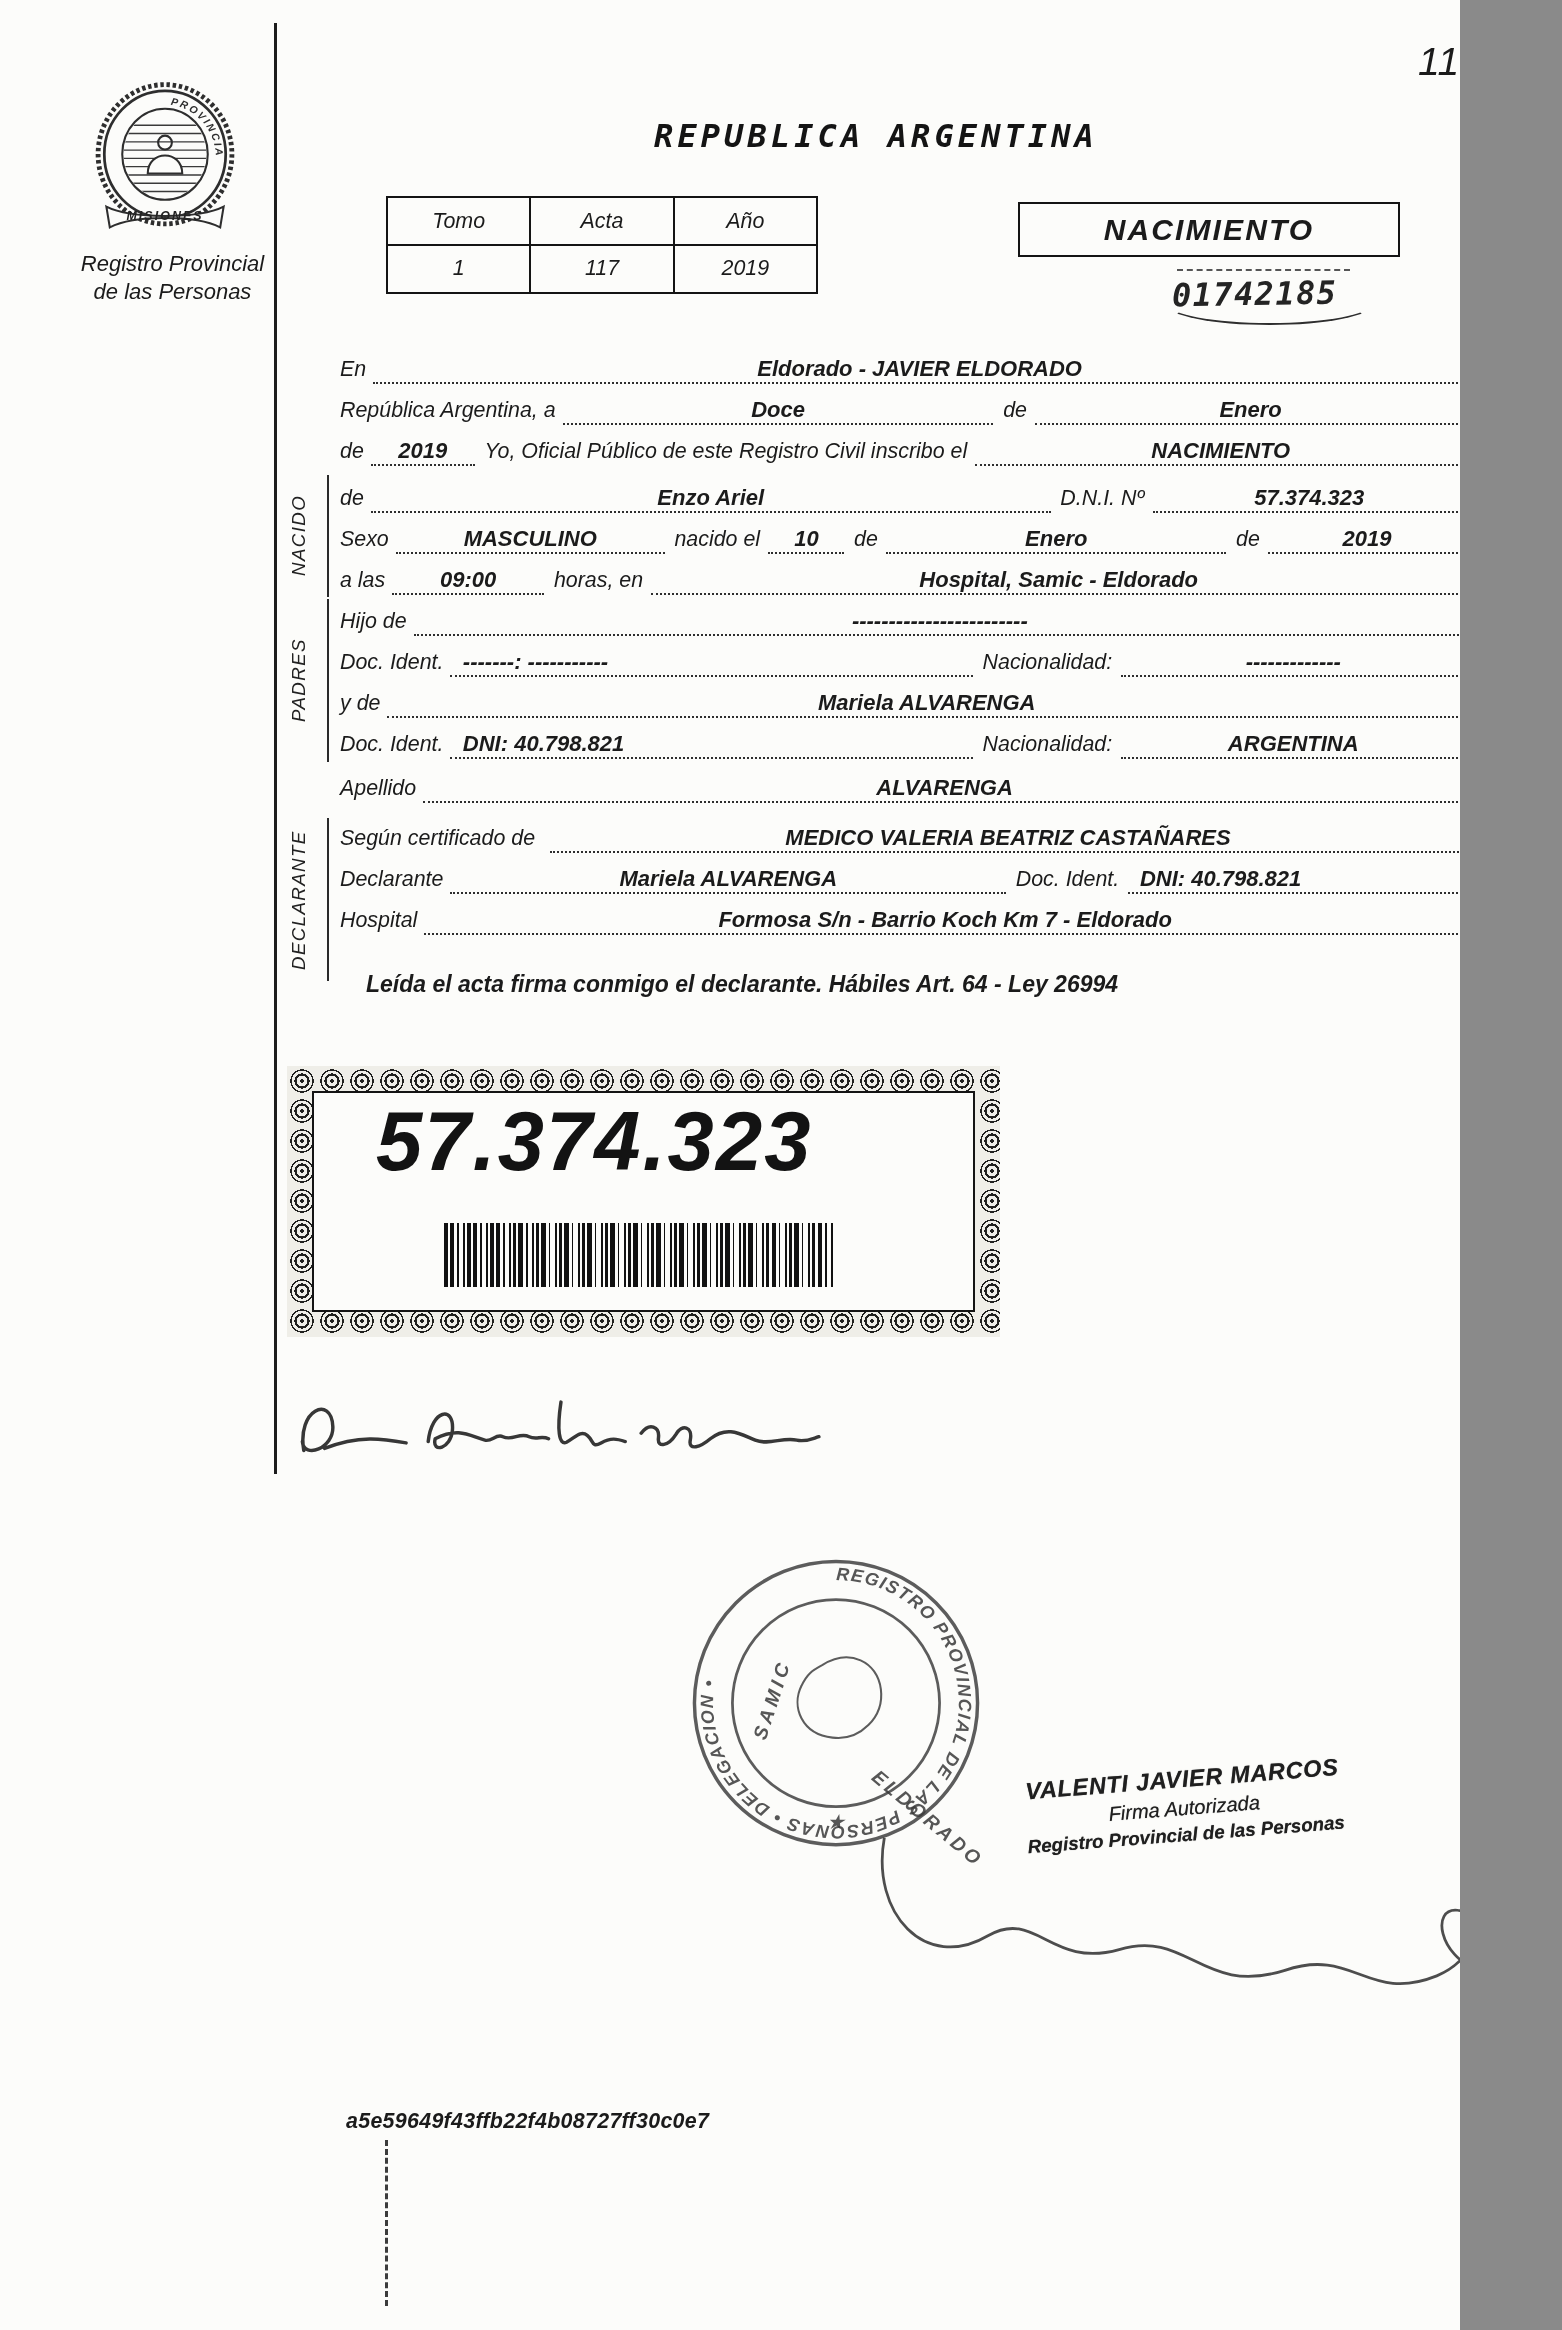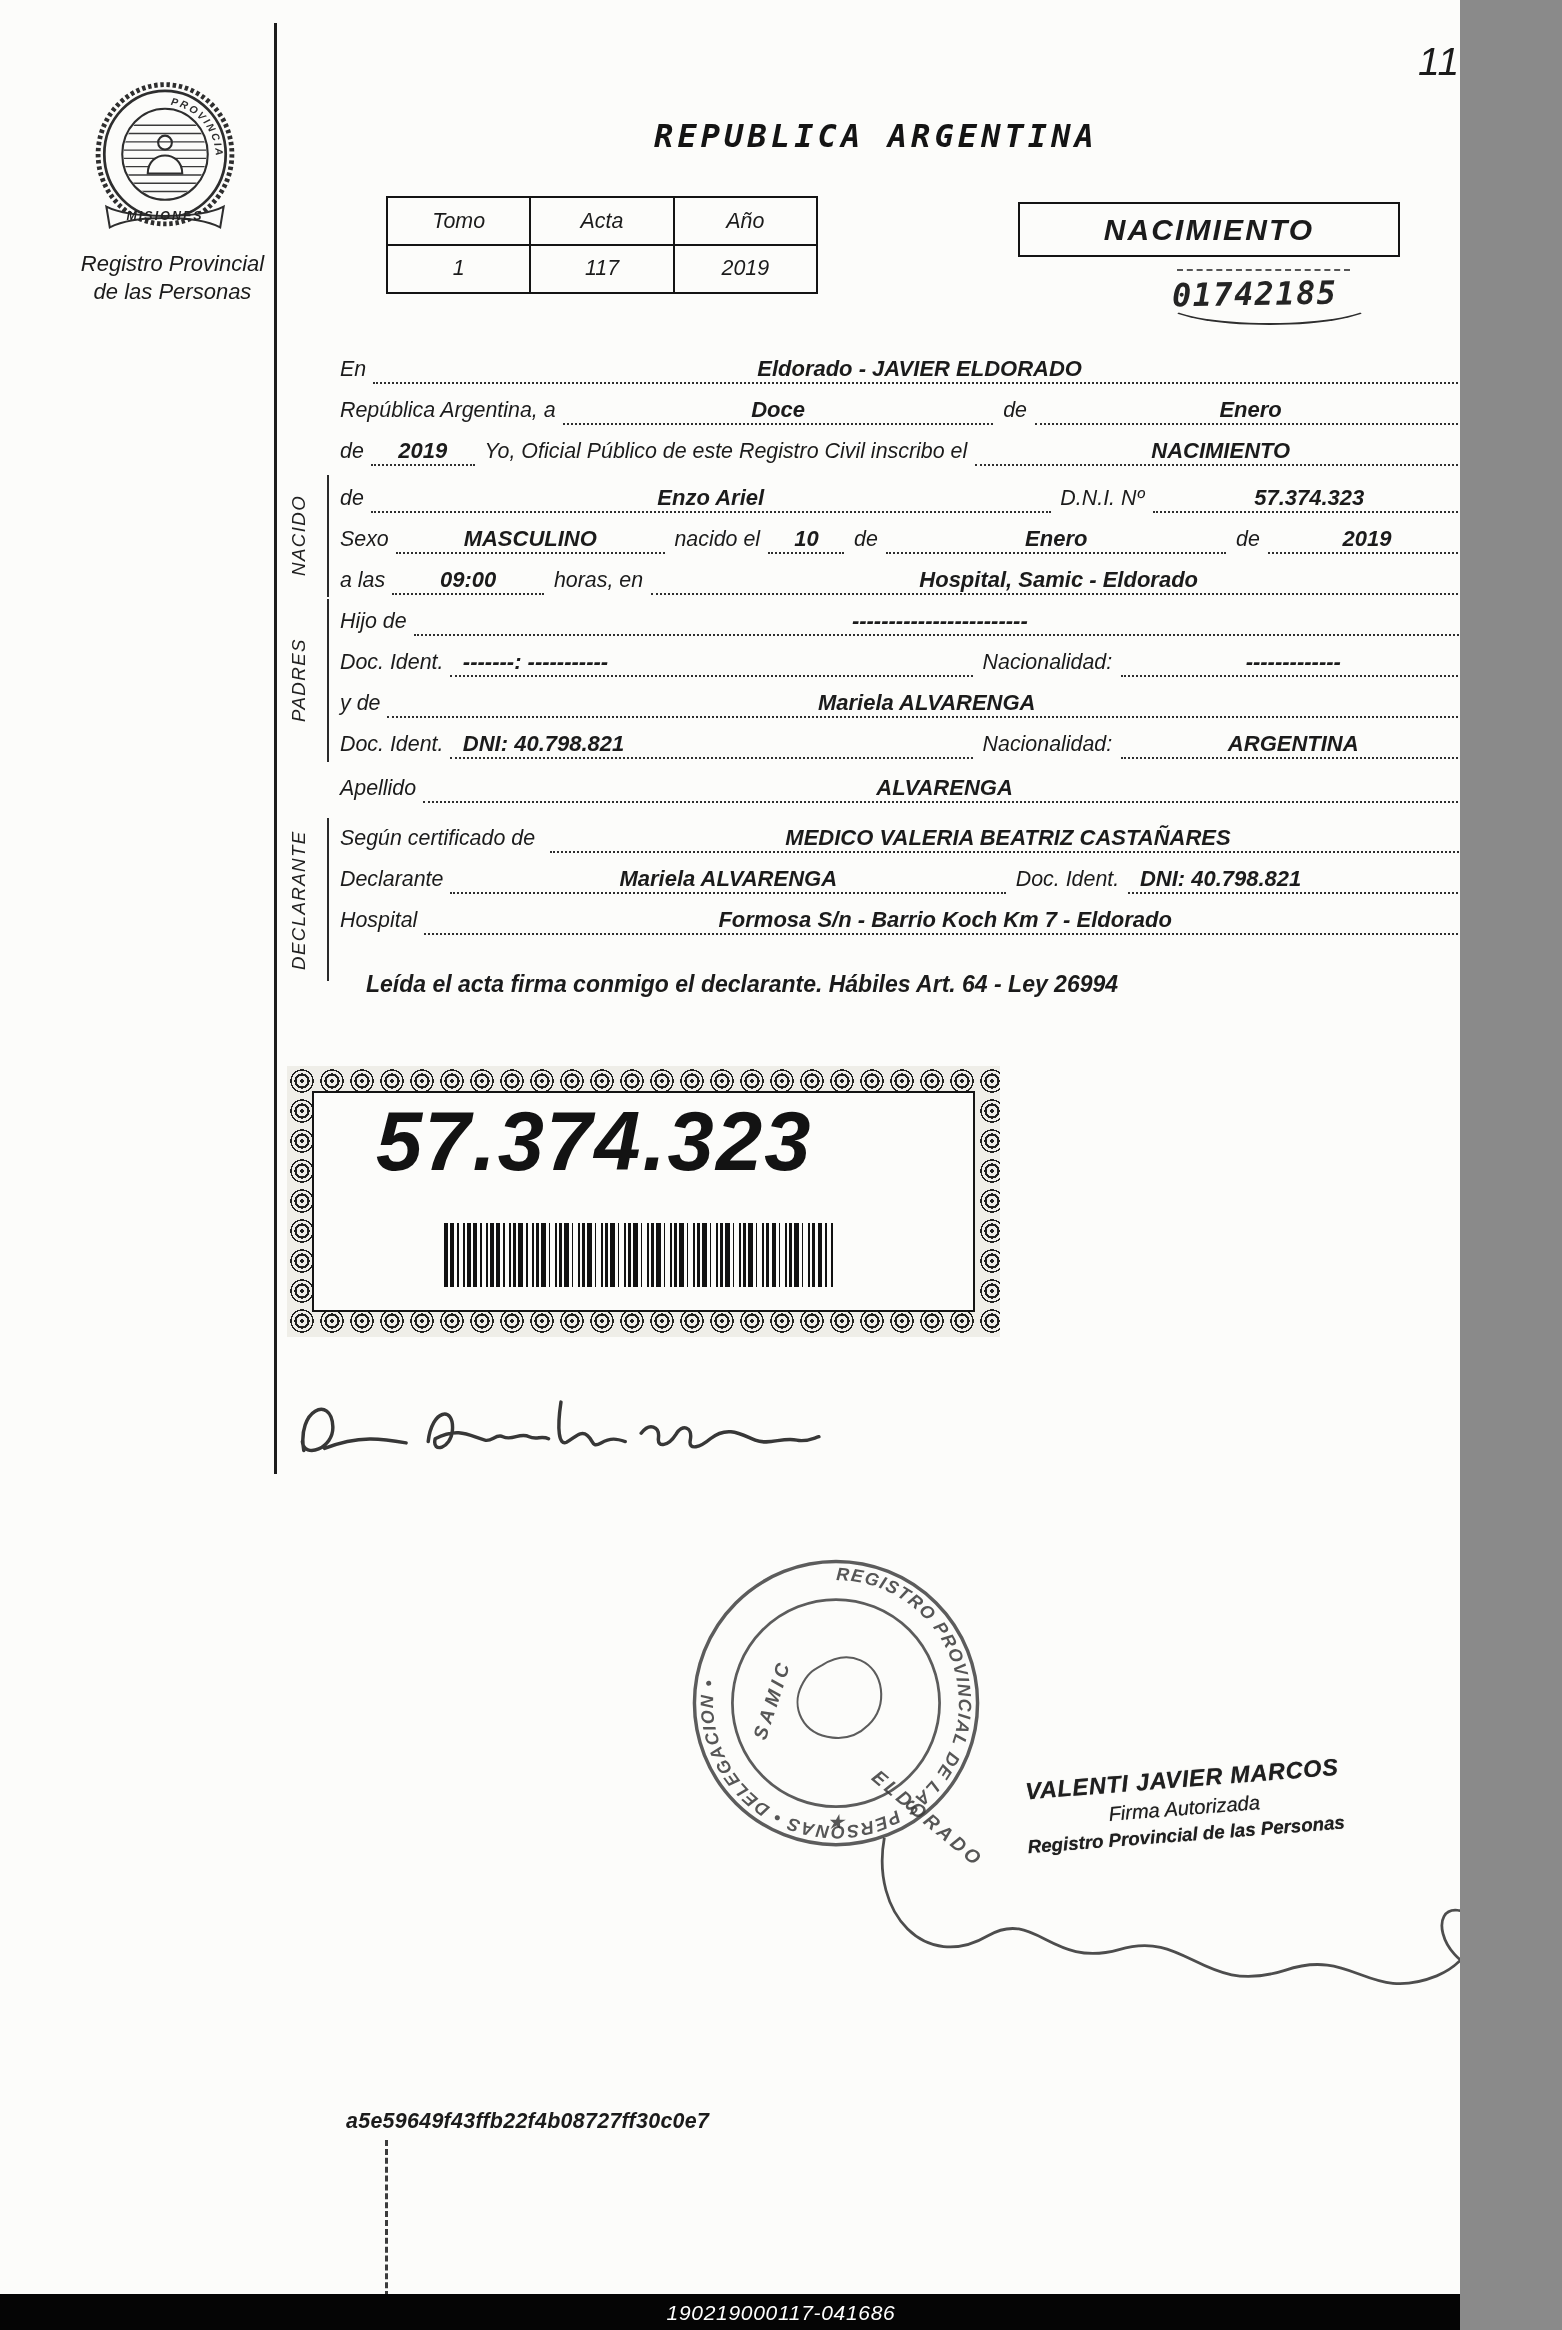--- a/index.html
+++ b/index.html
@@ -281,18 +281,15 @@
 
   <div class="auth-stamp">
     <div class="l1">VALENTI JAVIER MARCOS</div>
     <div class="l2">Firma Autorizada</div>
     <div class="l3">Registro Provincial de las Personas</div>
   </div>
 
   <div class="hash">a5e59649f43ffb22f4b08727ff30c0e7</div>
   <div class="bottom-dashes"></div>
 
-  <div class="bottom-bar">
-    <span>190219000117-041686</span>
-  </div>
 
 </div>
 
 
 </body></html>

